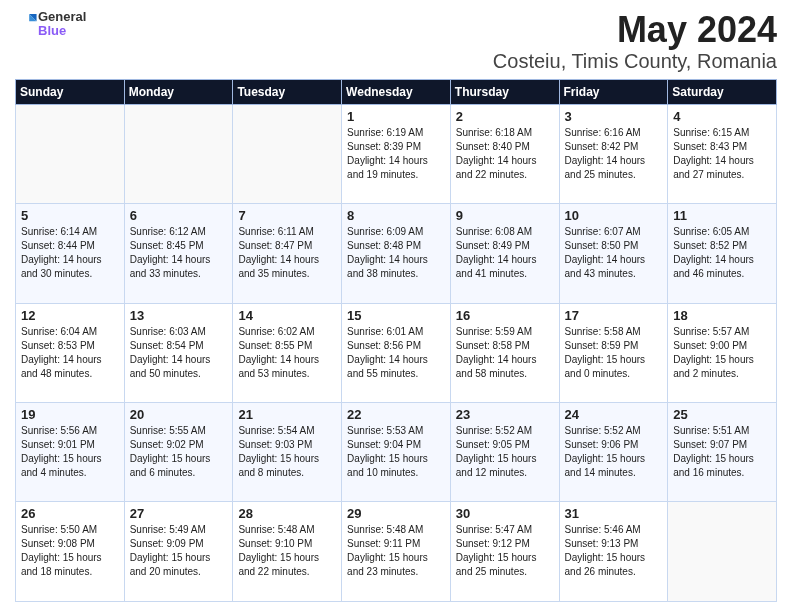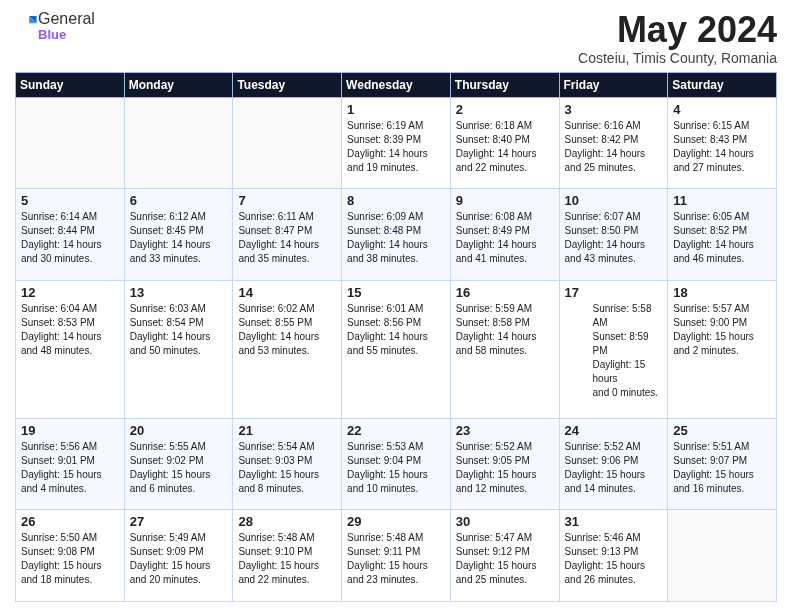--- a/index.html
+++ b/index.html
@@ -35,21 +35,21 @@
     .title-block {
       text-align: right;
     }
     .month-title {
       font-size: 36px;
       font-weight: bold;
       color: #222;
       line-height: 1.1;
     }
     .subtitle {
-      font-size: 14px;
+      font-size: 20px;
       color: #444;
     }
     .calendar {
       flex: 1;
       border-collapse: collapse;
       width: 100%;
       table-layout: fixed;
     }
     .calendar thead tr th {
       background: #0f172a;
@@ -92,21 +92,21 @@
 <div class="page">
   <div class="header">
     <div class="logo">
       <div>
         <svg class="logo-icon" viewBox="0 0 30 30">
           <polygon points="18,4 28,4 28,14" fill="#1565c0"></polygon>
           <polygon points="18,4 28,14 18,14" fill="#3a8fd8"></polygon>
         </svg>
       </div>
       <div>
-        <div style="font-size:16px;font-weight:normal;color:#333;line-height:1.1;">General</div>
+        <div style="font-size:13px;font-weight:bold;color:#333;line-height:1.1;">General</div>
         <div style="font-size:13px;font-weight:bold;color:#8b5cf6;line-height:1.1;">Blue</div>
       </div>
     </div>
     <div class="title-block">
       <div class="month-title">May 2024</div>
       <div class="subtitle">Costeiu, Timis County, Romania</div>
     </div>
   </div>
 
   <table class="calendar">
@@ -237,21 +237,21 @@
           </td>
           <td>
             <span class="day-num">16</span>
             <div class="day-info" style="white-space: pre-line;">Sunrise: 5:59 AM
 Sunset: 8:58 PM
 Daylight: 14 hours
 and 58 minutes.</div>
           </td>
           <td>
             <span class="day-num">17</span>
-            <div class="day-info" style="white-space: pre-line; margin-left: 28px;">Sunrise: 5:58 AM
+            <div class="day-info" style="white-space: pre-line;">Sunrise: 5:58 AM
 Sunset: 8:59 PM
 Daylight: 15 hours
 and 0 minutes.</div>
           </td>
           <td>
             <span class="day-num">18</span>
             <div class="day-info" style="white-space: pre-line;">Sunrise: 5:57 AM
 Sunset: 9:00 PM
 Daylight: 15 hours
 and 2 minutes.</div>

